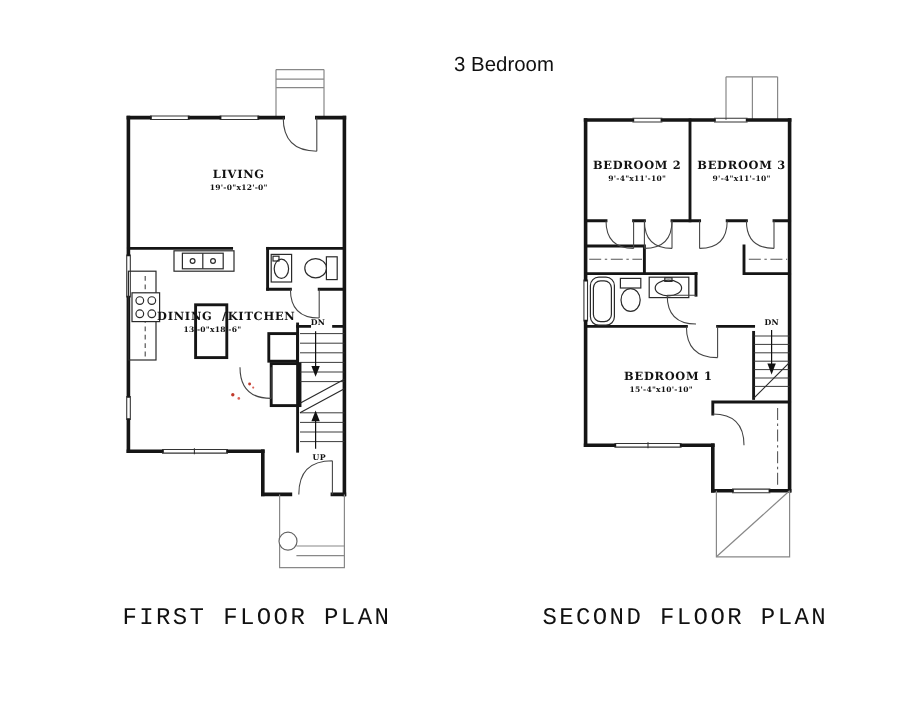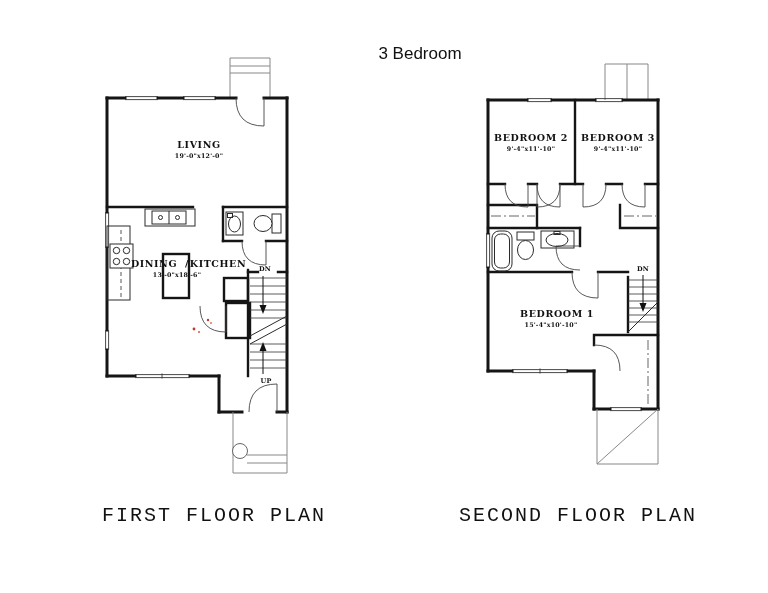--- a/index.html
+++ b/index.html
@@ -3,21 +3,21 @@
 <meta charset="utf-8">
 <style>
   html,body{margin:0;padding:0;background:#ffffff;}
   .canvas{position:relative;width:768px;height:593px;background:#ffffff;overflow:hidden;
           font-family:"Liberation Sans",sans-serif;}
   .title{position:absolute;left:340px;top:44px;width:160px;text-align:center;
          font-size:17px;color:#111;font-family:"Liberation Sans",sans-serif;}
   .caption{position:absolute;top:504px;font-family:"Liberation Mono",monospace;
            font-size:20px;letter-spacing:2px;color:#111;white-space:nowrap;}
   .caption.first{left:102px;width:220px;text-align:right;}
-  .caption.second{left:452px;width:245px;text-align:right;}
+  .caption.second{left:452px;width:245px;text-align:left;}
   svg{position:absolute;left:0;top:0;}
   svg text{font-family:"DejaVu Serif",serif;font-weight:bold;fill:#111;}
   .room-name{font-size:9.5px;letter-spacing:0.6px;}
   .room-dims{font-size:6.3px;letter-spacing:0.2px;}
   .stair-label{font-size:6.5px;letter-spacing:0.2px;}
   .wall{stroke:#151515;stroke-width:3;fill:none;stroke-linecap:square;}
   .iwall{stroke:#151515;stroke-width:2.4;fill:none;stroke-linecap:square;}
   .win{stroke:#333;stroke-width:0.9;fill:none;}
   .fix{stroke:#2a2a2a;stroke-width:1;fill:none;}
   .fixw{stroke:#2a2a2a;stroke-width:1;fill:#fff;}

